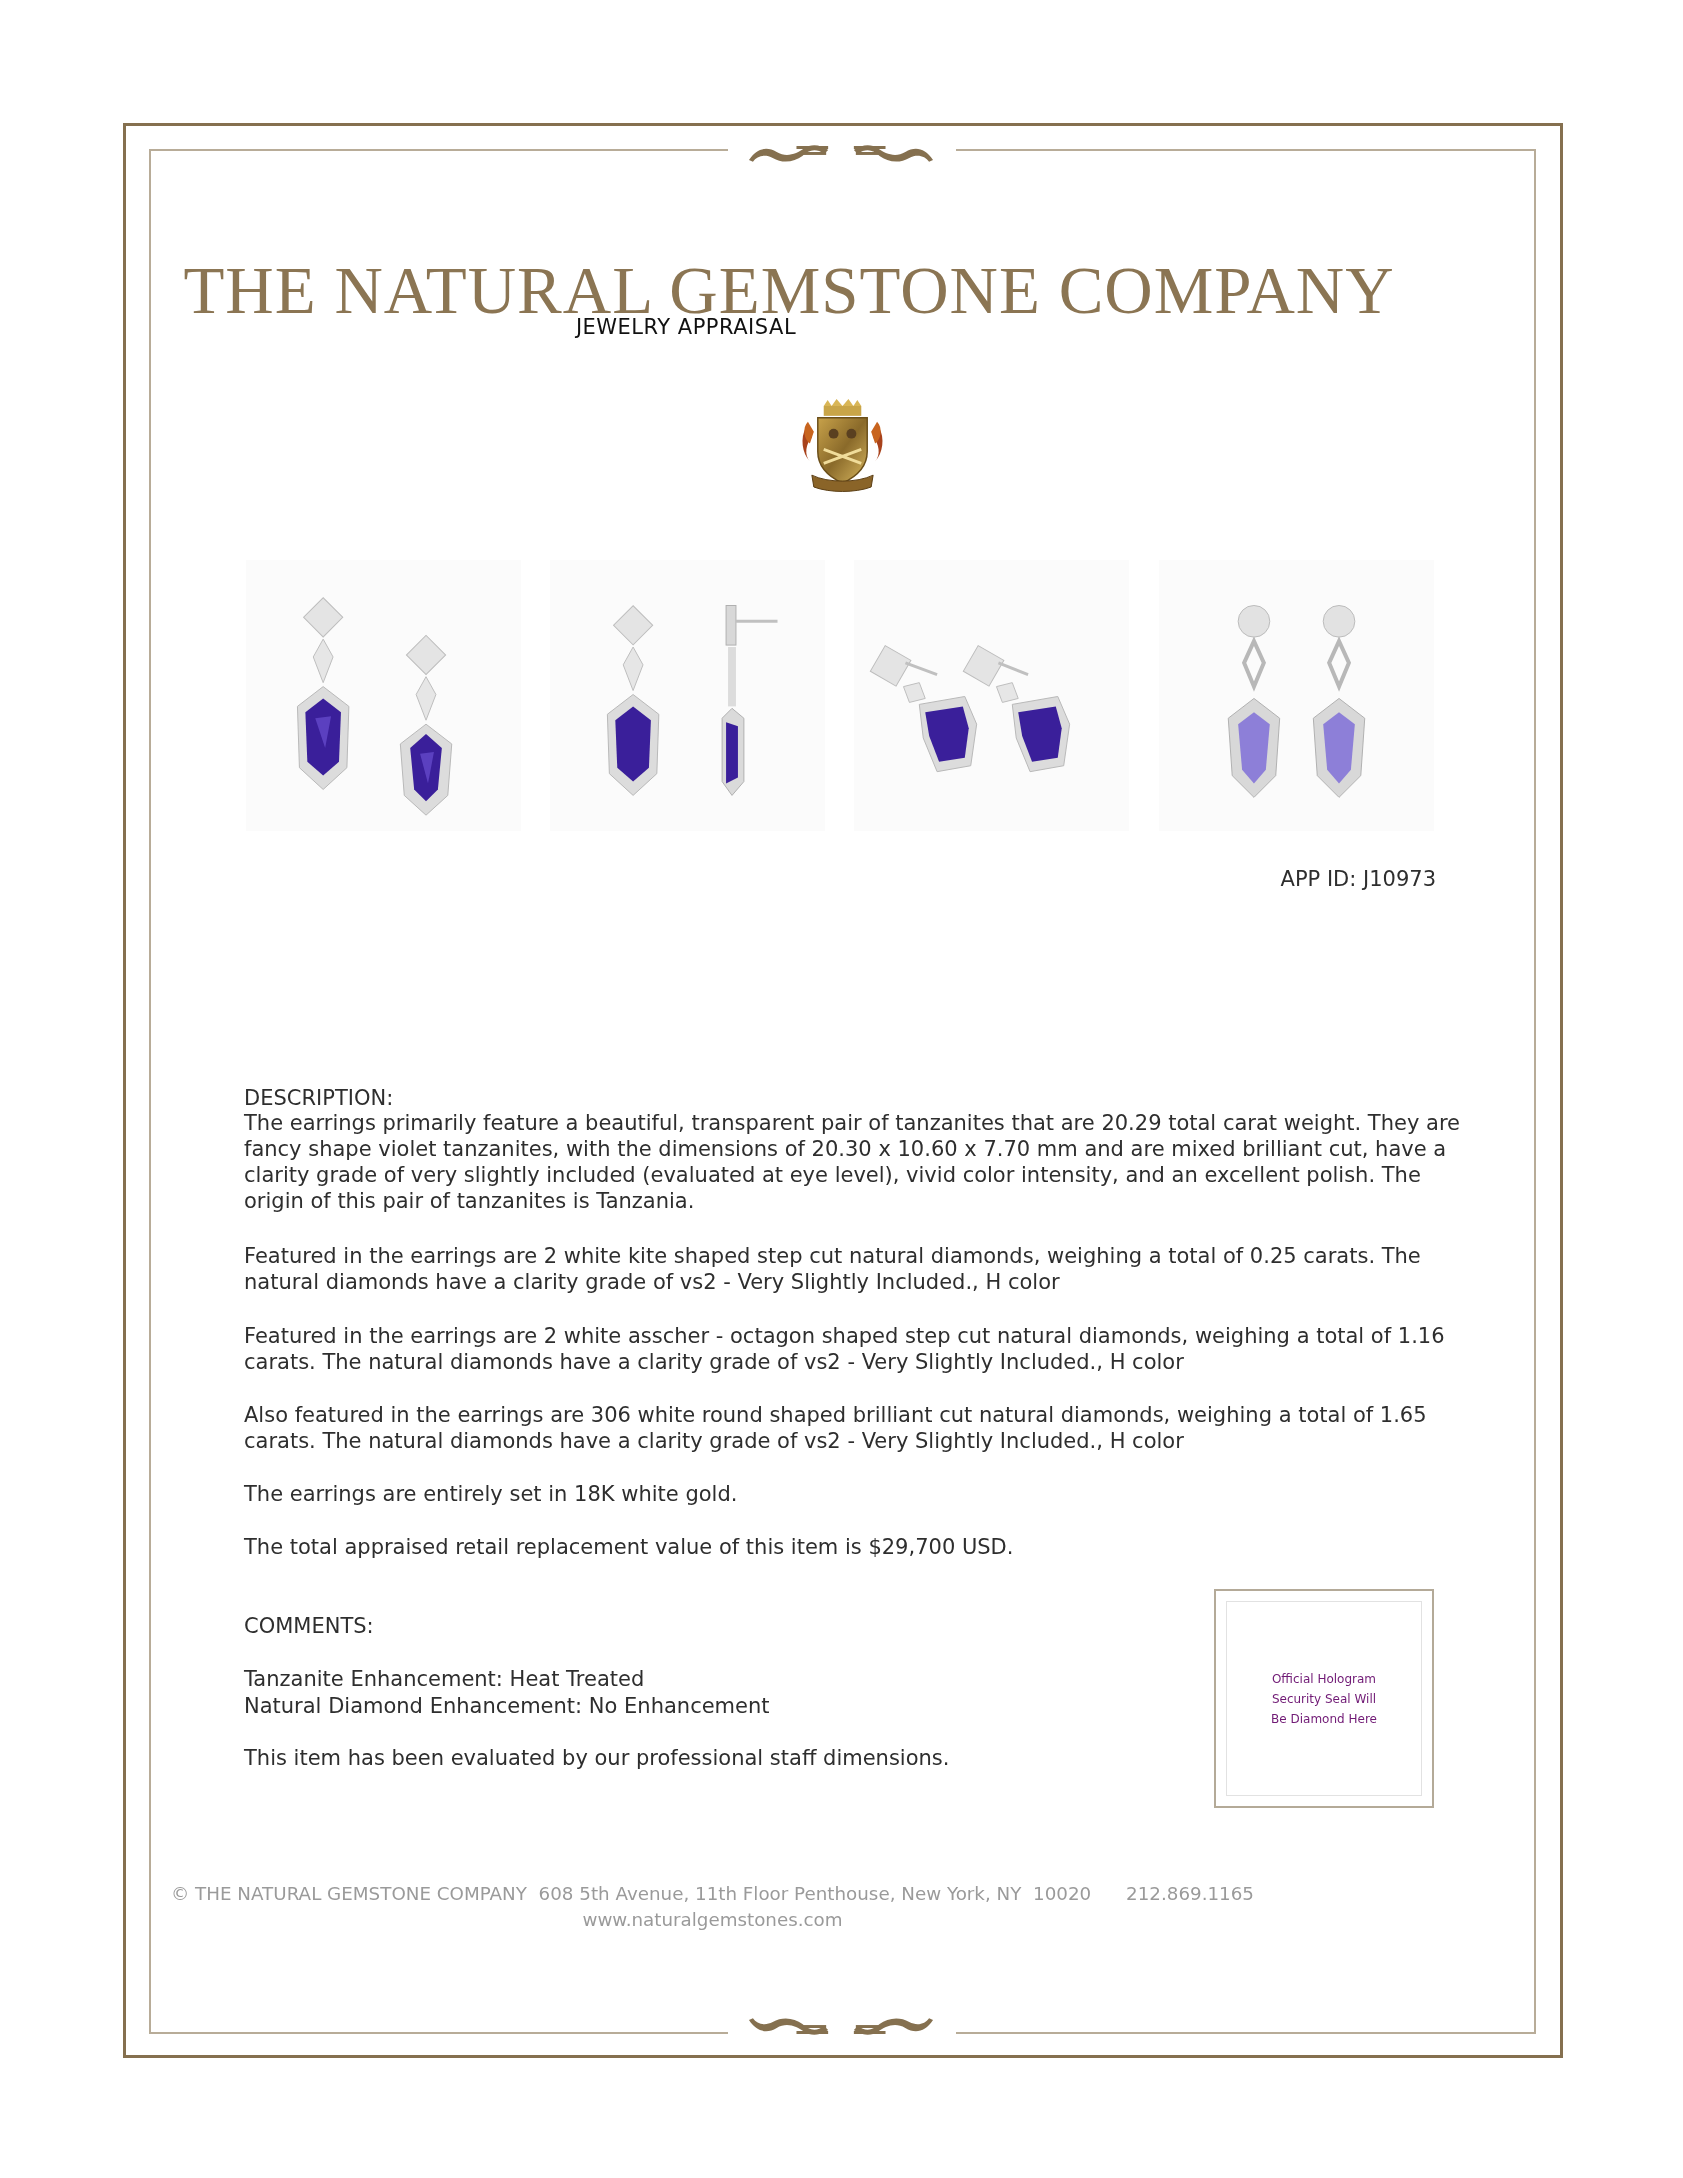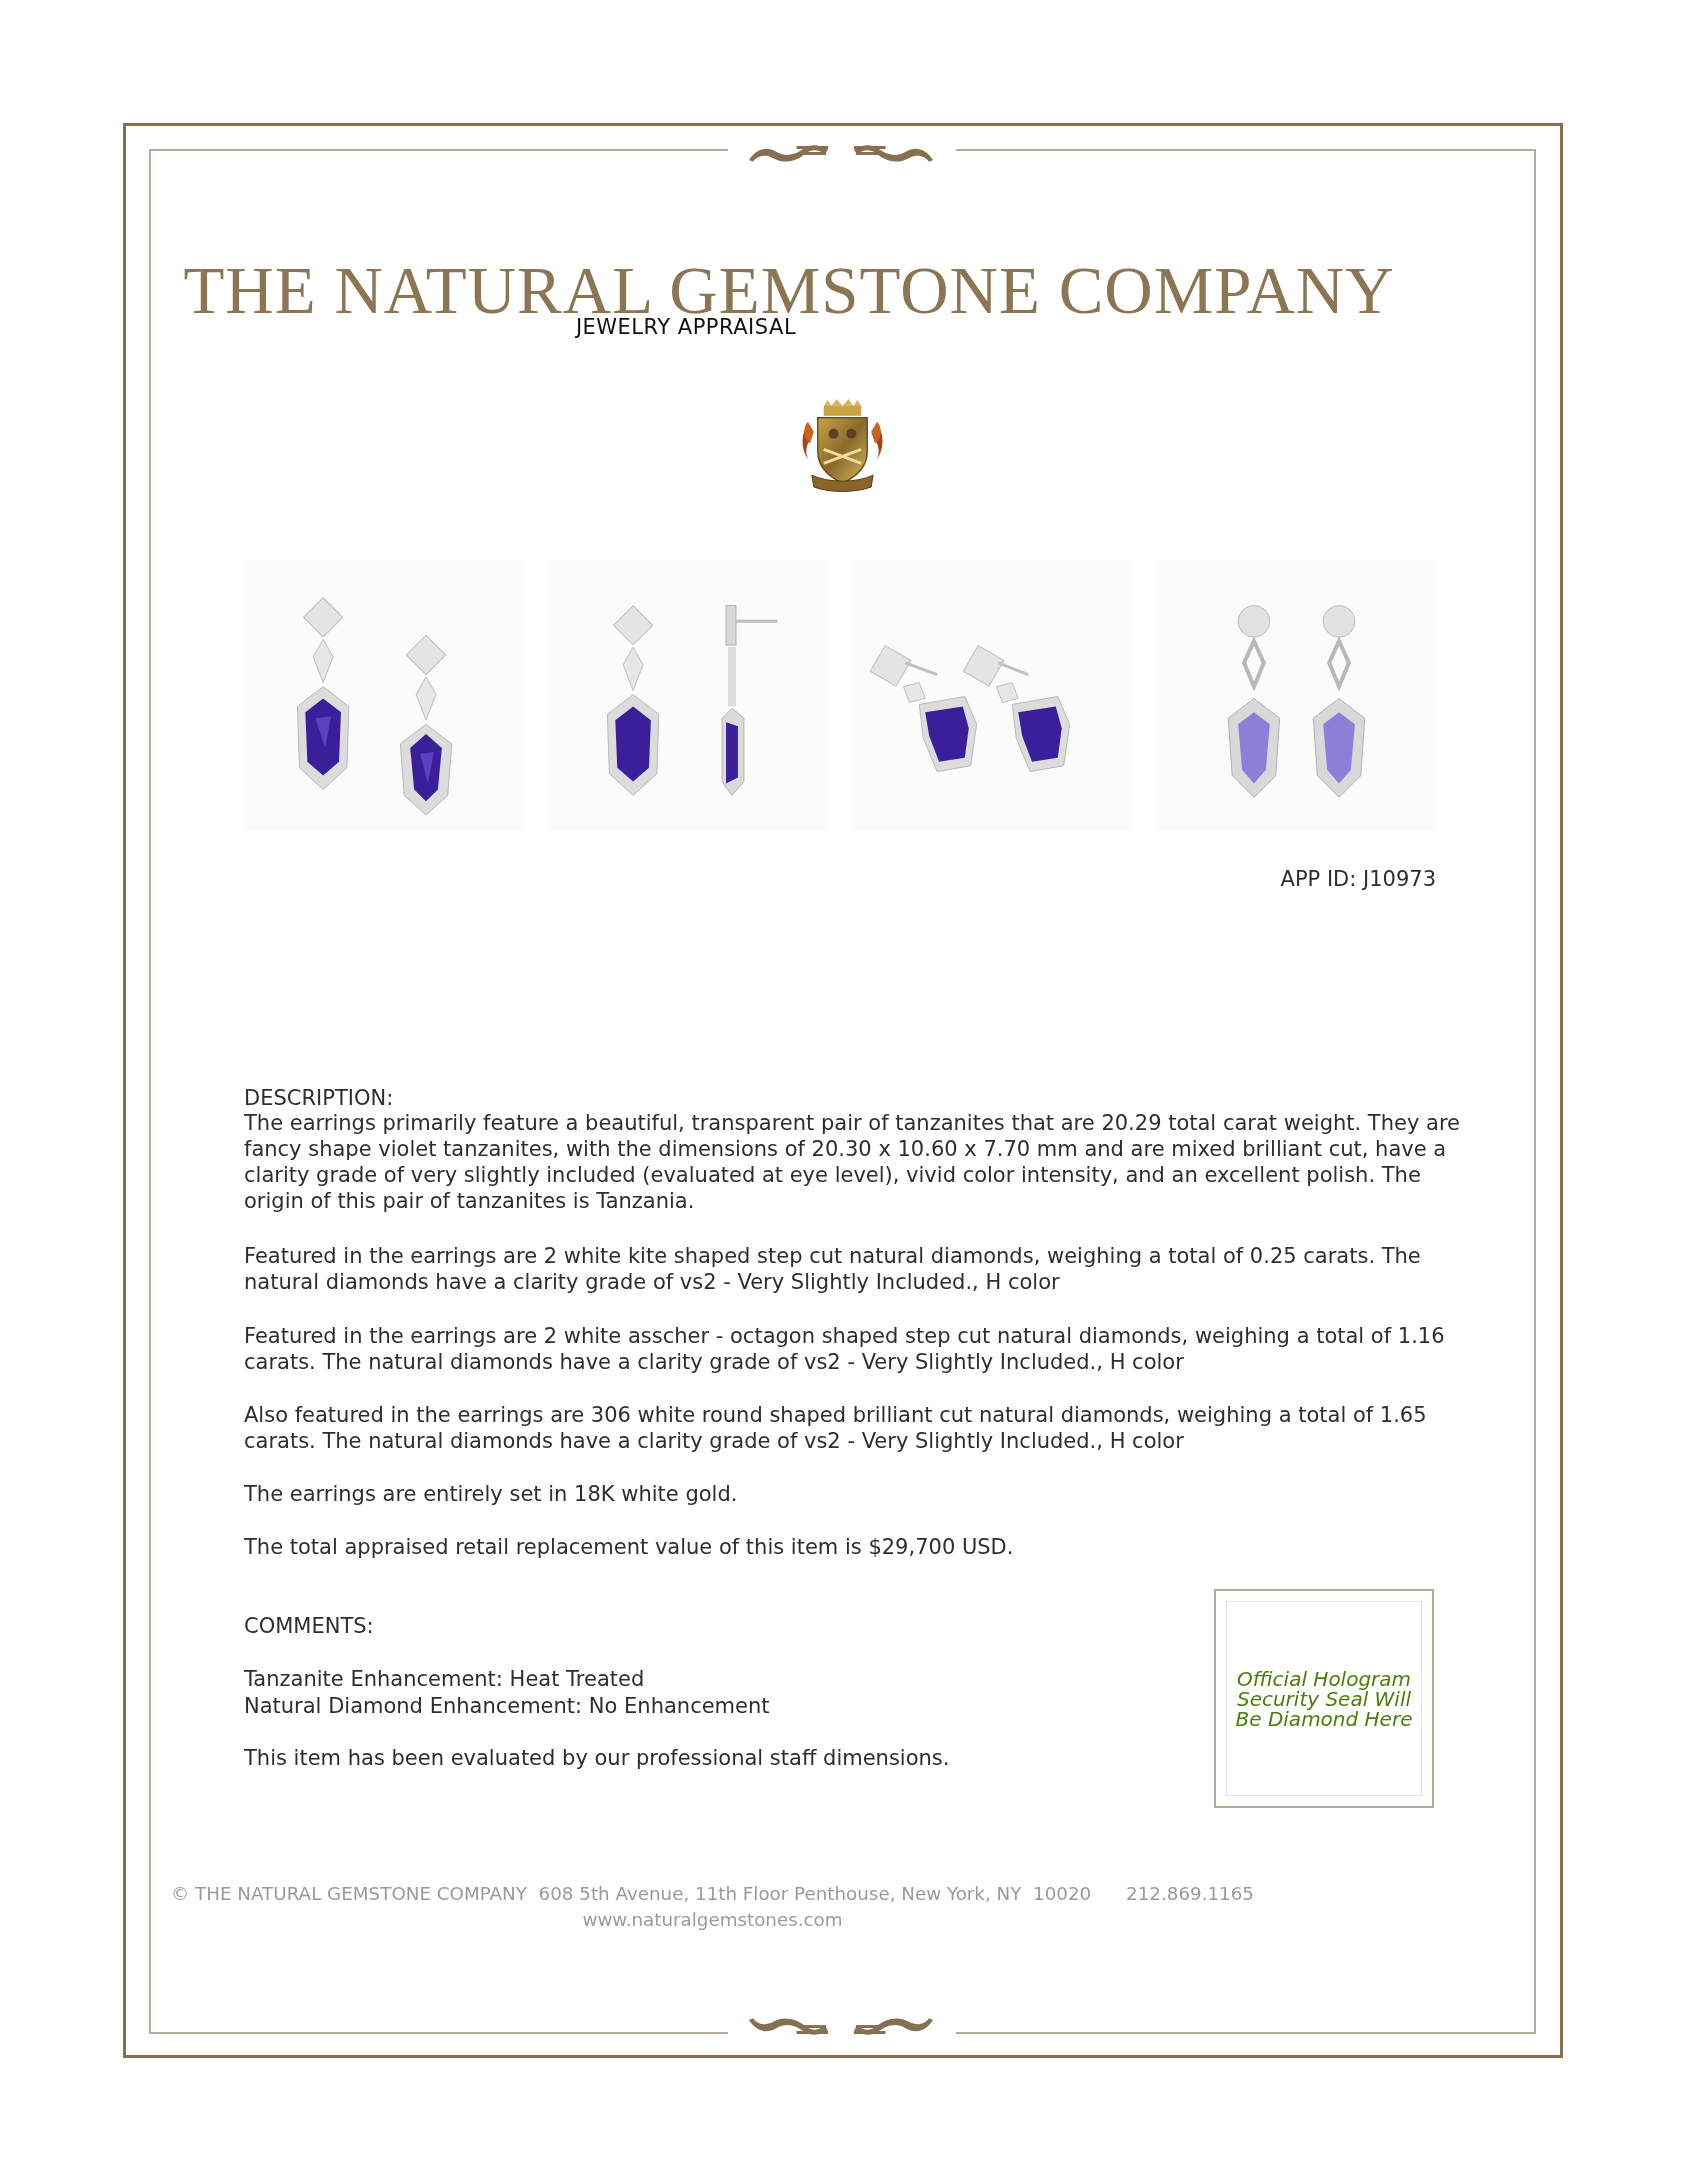--- a/index.html
+++ b/index.html
@@ -11,21 +11,21 @@
   .ornament { width: 188px; height: 40px; }
   .title { left: 0; width: 1578px; top: 252px; text-align: center; font-family: "Liberation Serif", "DejaVu Serif", serif; font-size: 67px; letter-spacing: 1px; color: #8b7553; white-space: nowrap; }
   .subtitle { left: 0; width: 1372px; top: 315px; text-align: center; font-family: "DejaVu Sans", sans-serif; font-size: 21px; color: #111111; letter-spacing: 0.5px; }
   .crest { left: 800px; top: 398px; width: 85px; height: 95px; }
   .photo { top: 560px; width: 275px; height: 271px; background: #fbfbfb; }
   .app-id { left: 1188px; width: 248px; top: 867px; text-align: right; font-size: 21px; color: #2e2e2e; }
   .body-text { left: 244px; width: 1228px; font-size: 21px; line-height: 26px; color: #2e2e2e; }
   .label { font-size: 21px; color: #2e2e2e; }
   .seal { left: 1214px; top: 1589px; width: 216px; height: 215px; border: 2px solid #b4aa98; }
   .seal-inner { position: absolute; left: 10px; top: 10px; right: 10px; bottom: 10px; border: 1.5px solid #e2e2e2; display: flex; align-items: center; justify-content: center; text-align: center; }
-  .seal-text { font-size: 20px; line-height: 20px; color: #4d7c0f; font-style: italic; }
+  .seal-text { font-size: 12px; line-height: 20px; color: #701a75; }
   .footer { left: 0; width: 1425px; text-align: center; font-size: 18.3px; color: #9a9a9a; white-space: pre; }
 </style>
 </head>
 <body>
 
 <div class="abs outer-border"></div>
 <div class="abs inner-border"></div>
 
 <div class="abs ornament-gap" style="left:728px; top:145px; width:228px;"></div>
 <svg class="abs ornament" style="left:747px; top:130px;" viewBox="0 0 190 40">

